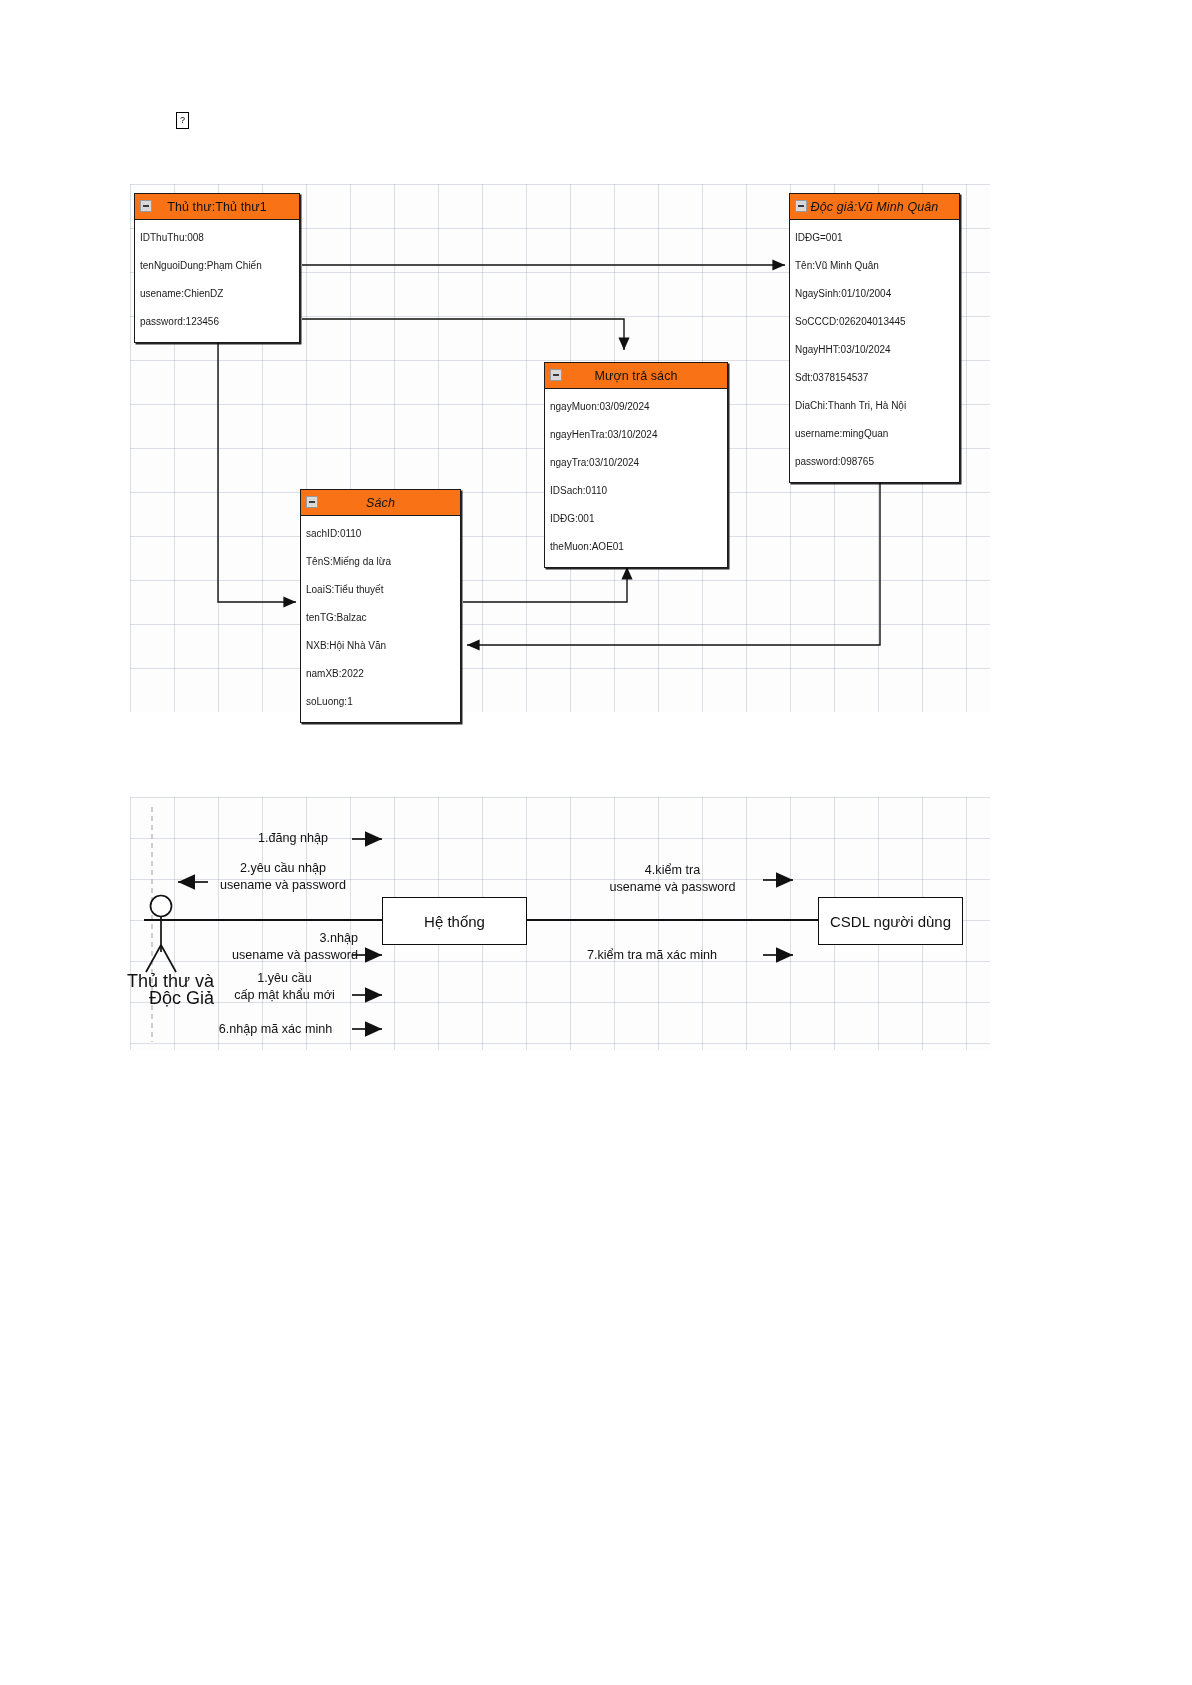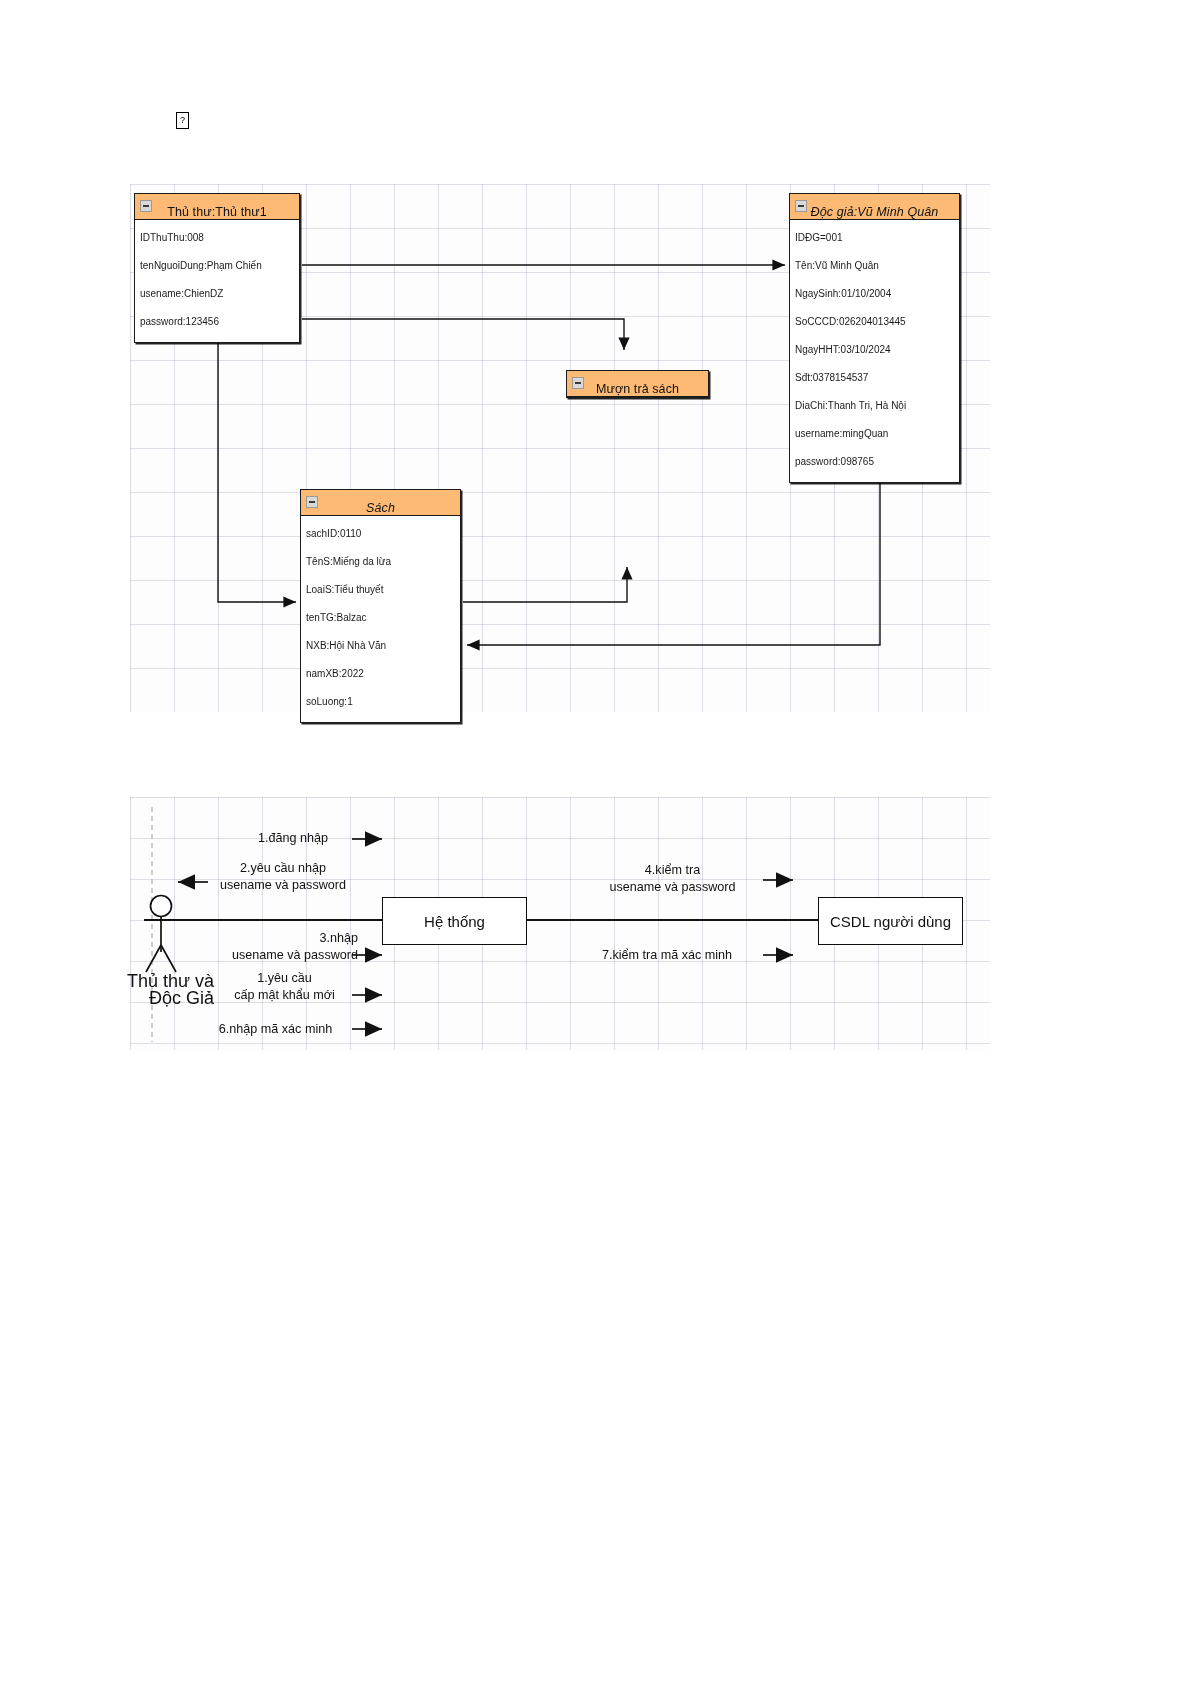--- a/index.html
+++ b/index.html
@@ -57,23 +57,23 @@
     position: absolute;
     background: #ffffff;
     border: 1.3px solid #1b1b1b;
     box-shadow: 1.5px 1.5px 0 0 rgba(0,0,0,0.85);
   }
   .obj-head {
     position: relative;
     height: 26px;
     border-bottom: 1.3px solid #1b1b1b;
     display: flex;
-    align-items: flex-end;
+    align-items: center;
     justify-content: center;
-    background: #fdba74;
+    background: #f97316;
   }
   .obj-head .title {
     font-size: 12.5px;
     color: #111;
     white-space: nowrap;
     letter-spacing: 0.1px;
   }
   .obj-head.italic .title { font-style: italic; }
   .minus-icon {
     position: absolute;
@@ -96,21 +96,21 @@
     padding: 0 4px 0 5px;
     height: 28px;
     line-height: 28px;
     white-space: nowrap;
     overflow: hidden;
   }
 
   
   #box-thuthu  { left: 4px;   top: 9px;   width: 166px; }
   #box-docgia  { left: 659px; top: 9px;   width: 171px; }
-  #box-muontra { left: 414px; top: 186px; width: 143px; margin-left: 22px; }
+  #box-muontra { left: 414px; top: 178px; width: 184px; }
   #box-sach    { left: 170px; top: 305px; width: 161px; }
 
   
   .conn-svg {
     position: absolute;
     left: 0; top: 0;
     width: 860px; height: 528px;
     pointer-events: none;
   }
 
@@ -212,20 +212,28 @@
         <div class="attr">username:mingQuan</div>
         <div class="attr">password:098765</div>
       </div>
     </div>
 
     <div class="obj-box" id="box-muontra">
       <div class="obj-head">
         <span class="minus-icon"></span>
         <span class="title">Mượn trả sách</span>
       </div>
+      <div class="obj-body">
+        <div class="attr">ngayMuon:03/09/2024</div>
+        <div class="attr">ngayHenTra:03/10/2024</div>
+        <div class="attr">ngayTra:03/10/2024</div>
+        <div class="attr">IDSach:0110</div>
+        <div class="attr">IDĐG:001</div>
+        <div class="attr">theMuon:AOE01</div>
+      </div>
     </div>
 
     <div class="obj-box" id="box-sach">
       <div class="obj-head italic">
         <span class="minus-icon"></span>
         <span class="title">Sách</span>
       </div>
       <div class="obj-body">
         <div class="attr">sachID:0110</div>
         <div class="attr">TênS:Miếng da lừa</div>
@@ -306,18 +314,18 @@
 
     <div class="comm-label" style="left:68px; top:224px; width:155px;">
       <div>6.nhập mã xác minh</div>
     </div>
 
     <div class="comm-label" style="left:455px; top:65px; width:175px;text-align:center;">
       <div>4.kiểm tra</div>
       <div>usename và password</div>
     </div>
 
-    <div class="comm-label" style="left:446px; top:150px; width:182px;">
+    <div class="comm-label" style="left:431px; top:150px; width:182px;">
       <div>7.kiểm tra mã xác minh</div>
     </div>
   </div>
 
 </div>
 
 </body></html>

